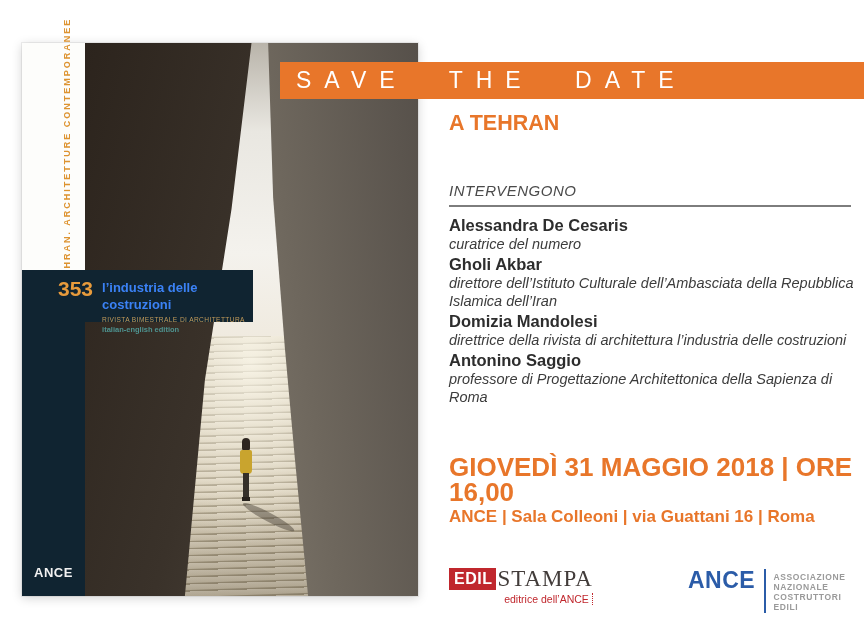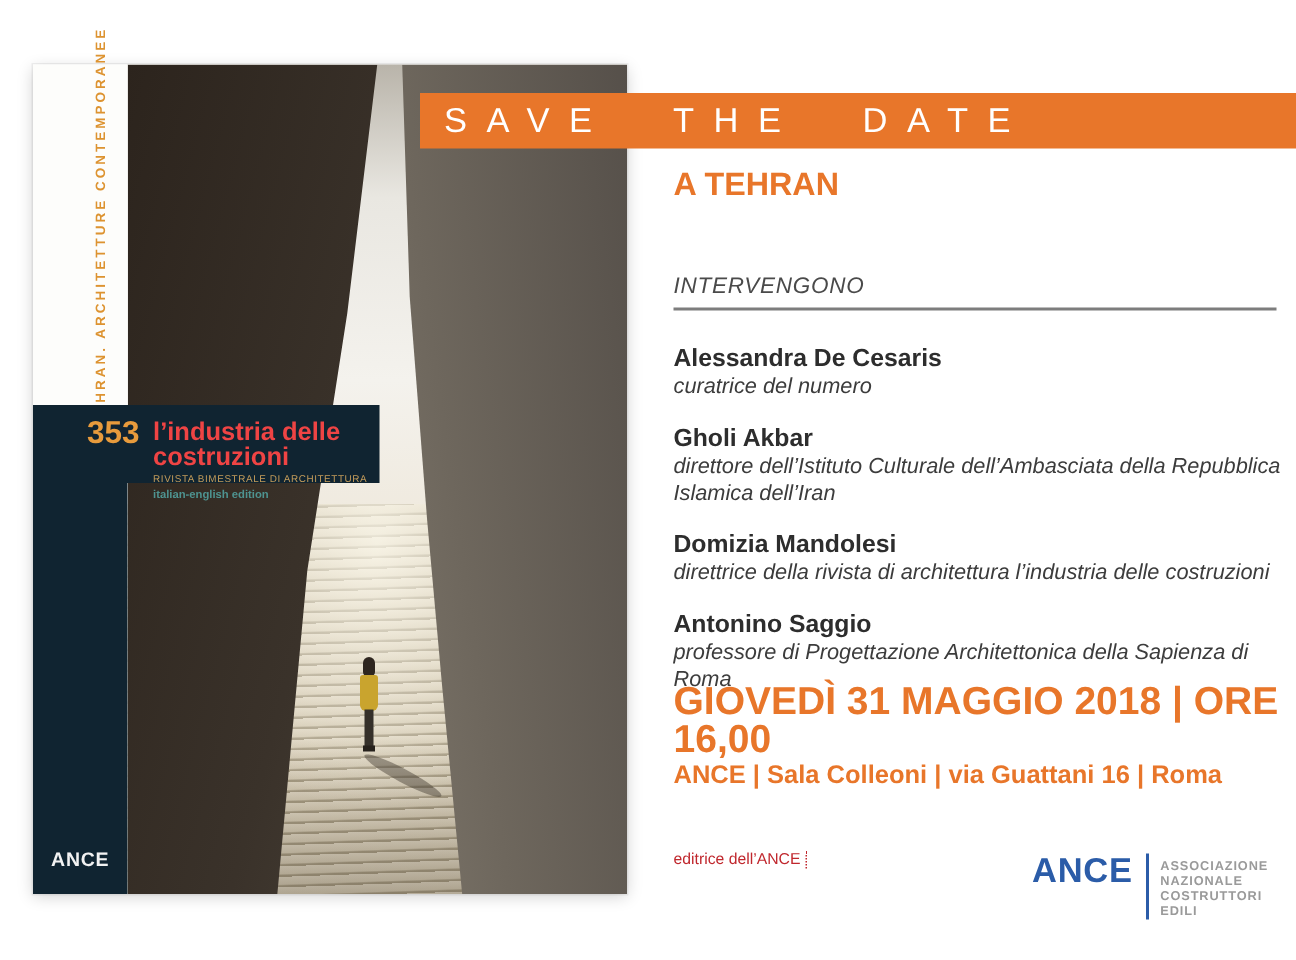--- a/index.html
+++ b/index.html
@@ -37,36 +37,36 @@
         writing-mode:vertical-rl;transform:rotate(180deg);
         font-size:9px;font-weight:bold;letter-spacing:2px;color:#dd9330;white-space:nowrap;}
   .spine-lower{position:absolute;left:0;top:279px;width:63px;height:274px;background:var(--navy);}
   .publisher{position:absolute;bottom:16px;left:0;width:63px;text-align:center;
         color:#f2f2f2;font-weight:bold;font-size:13px;letter-spacing:.5px;}
   
   .badge{position:absolute;left:0;top:227px;width:231px;height:52px;background:var(--navy);
         display:flex;align-items:flex-start;padding-top:9px;box-sizing:border-box;}
   .badge-num{margin-left:36px;color:var(--gold);font-weight:bold;font-size:21px;line-height:20px;}
   .badge-txt{margin-left:9px;}
-  .badge-title{color:#ef4444;font-weight:bold;font-size:17px;line-height:17px;}
+  .badge-title{color:#3b82f6;font-weight:bold;font-size:13px;line-height:17px;}
   .badge-sub{color:#c49c5a;font-size:6.6px;letter-spacing:.4px;margin-top:3px;}
   .badge-ed{color:#4e9390;font-size:7.5px;font-weight:bold;margin-top:2px;}
   
   .banner{position:absolute;left:280px;top:62px;width:681px;height:37px;background:var(--accent);
         display:flex;align-items:center;z-index:10;}
   .banner span{color:#fff;font-size:23px;letter-spacing:13px;word-spacing:22px;padding-left:16px;white-space:nowrap;}
   
   .title{position:absolute;left:449px;top:110px;width:410px;color:var(--accent);
         font-size:21.5px;font-weight:bold;line-height:26px;}
   .intervengono{position:absolute;left:449px;top:182px;font-style:italic;font-size:15px;
         color:#4a4a4a;letter-spacing:.5px;}
   .rule{position:absolute;left:449px;top:205px;width:402px;height:2px;background:#7d7d7d;}
   .speakers{position:absolute;left:449px;top:214px;width:408px;}
   .speaker{margin-bottom:2px;}
-  .speaker .name{font-size:16.5px;font-weight:bold;color:#2d2d2d;line-height:19px;margin-top:16px;}
+  .speaker .name{font-size:16.5px;font-weight:bold;color:#2d2d2d;line-height:19px;margin-top:2px;}
   .speaker .role{font-size:14.5px;font-style:italic;color:#3c3c3c;line-height:18px;}
   .when{position:absolute;left:449px;top:455px;width:410px;color:var(--accent);font-weight:bold;}
   .when .date{font-size:26px;line-height:25px;}
   .when .venue{font-size:17px;line-height:23px;}
   
   .edilstampa{position:absolute;left:449px;top:566px;}
   .edil-row{display:flex;align-items:center;}
   .edil-box{background:var(--edil-red);color:#fff;font-weight:bold;font-size:16px;
         padding:2px 4px 2px 5px;letter-spacing:.5px;}
   .stampa{font-family:"Liberation Serif","DejaVu Serif",serif;font-size:23px;color:#423c3a;
@@ -146,20 +146,24 @@
       <div class="role">professore di Progettazione Architettonica della Sapienza di Roma</div>
     </div>
   </div>
 
   <div class="when">
     <div class="date">GIOVEDÌ 31 MAGGIO 2018 | ORE 16,00</div>
     <div class="venue">ANCE | Sala Colleoni | via Guattani 16 | Roma</div>
   </div>
 
   <div class="edilstampa">
+    <div class="edil-row">
+      <span class="edil-box">EDIL</span>
+      <span class="stampa">STAMPA</span>
+    </div>
     <div class="edil-tag">editrice dell’ANCE</div>
   </div>
 
   <div class="ancelogo">
     <div class="ance-name">ANCE</div>
     <div class="ance-div"></div>
     <div class="ance-tag">
       <div>ASSOCIAZIONE NAZIONALE</div>
       <div>COSTRUTTORI EDILI</div>
     </div>

